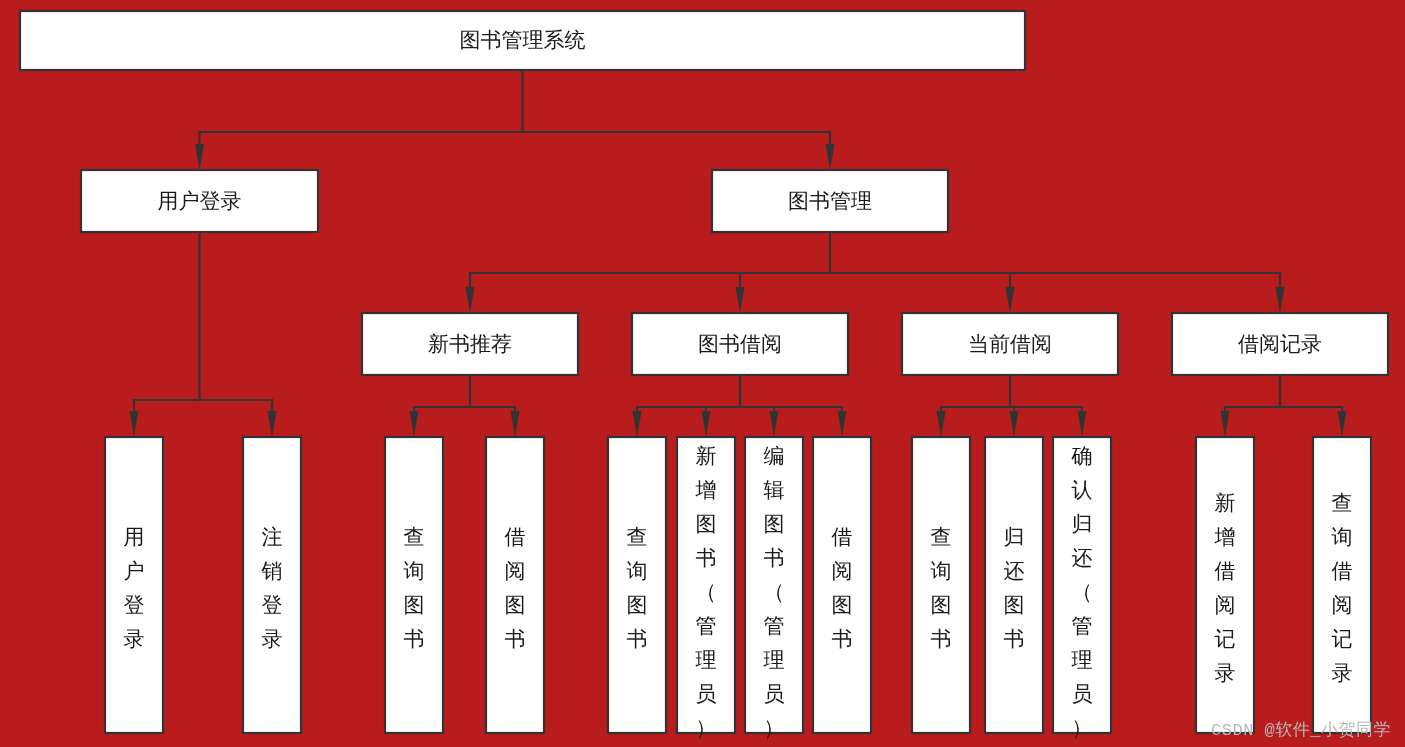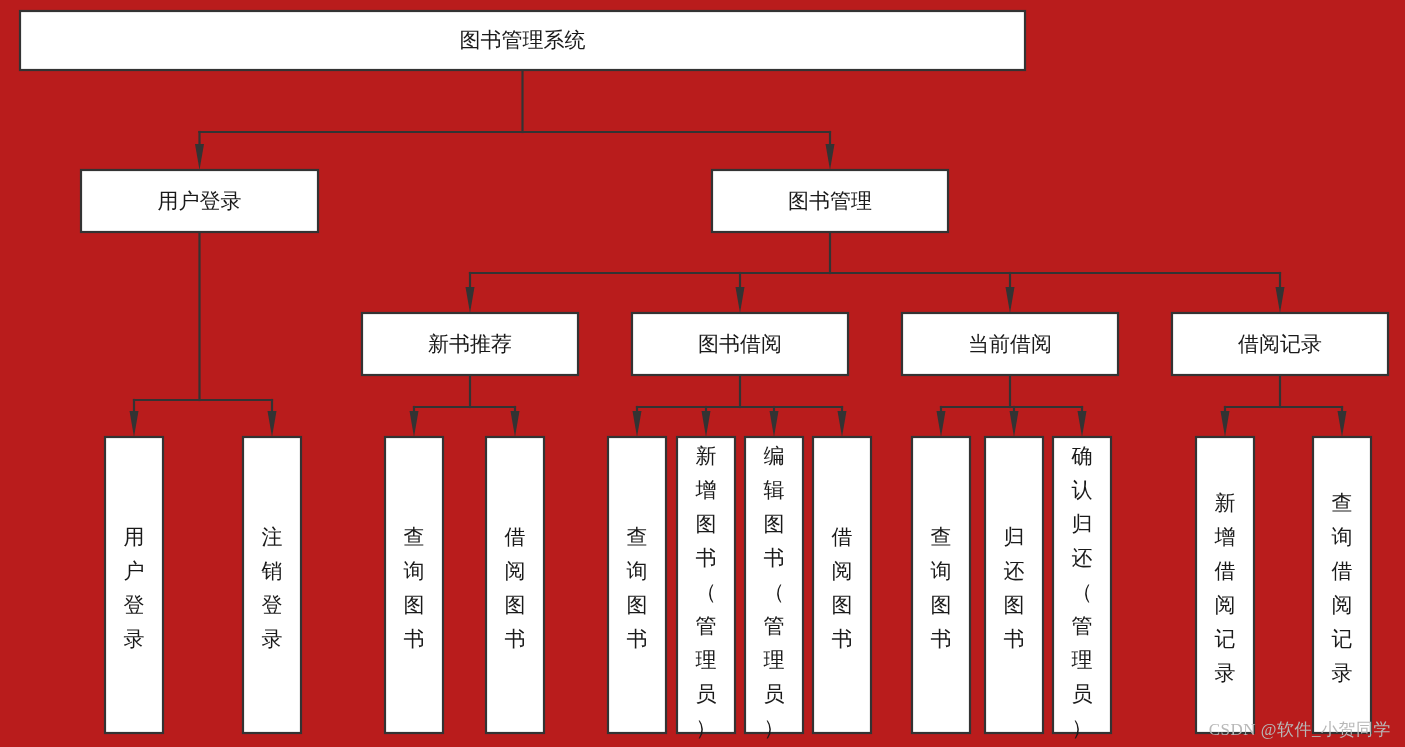--- a/index.html
+++ b/index.html
@@ -52,21 +52,21 @@
   .node-label-v {
     font-family: "Liberation Sans", "DejaVu Sans", sans-serif;
     font-size: 21px;
     fill: #1a1a1a;
     text-anchor: middle;
   }
   .watermark {
     position: absolute;
     right: 14px;
     bottom: 6px;
-    font-family: Liberation Serif, serif;
+    font-family: Liberation Mono, monospace;
     font-size: 17px;
     color: #b8b8b8;
     letter-spacing: 0.5px;
     white-space: nowrap;
     pointer-events: none;
   }
 </style>
 </head>
 <body>
 

